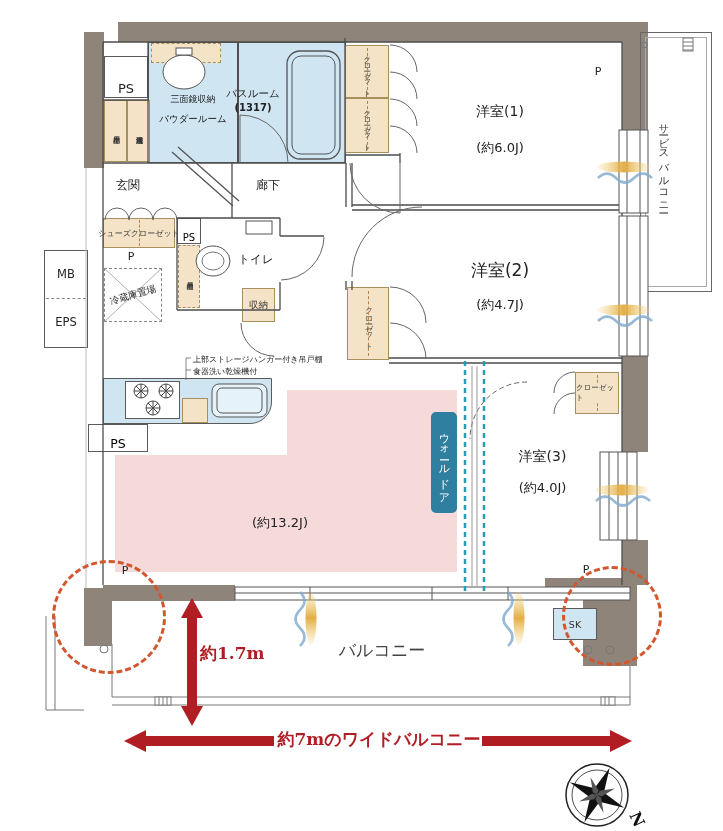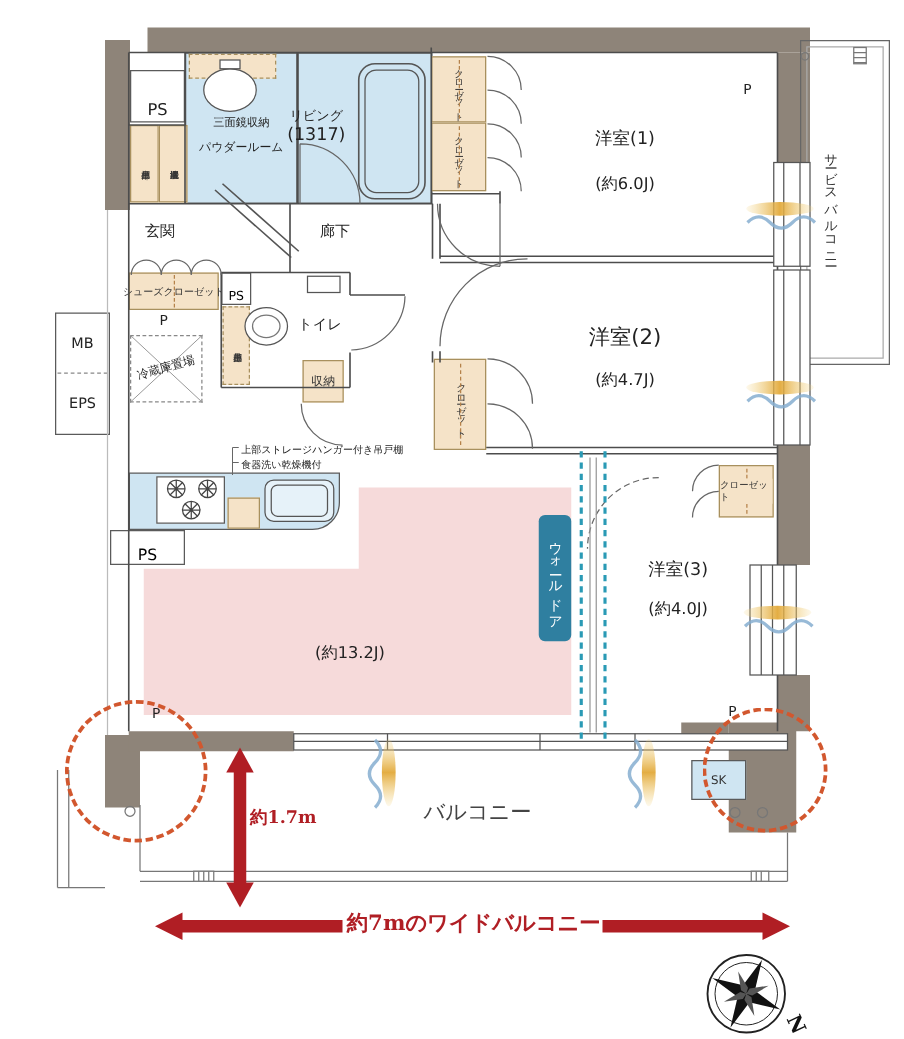--- a/index.html
+++ b/index.html
@@ -260,39 +260,39 @@
     </g>
   </svg>
 
   <div class="lbl" style="left:430px;top:103px;width:140px;height:16px;font-size:14px;">洋室(1)</div>
   <div class="lbl" style="left:430px;top:141px;width:140px;height:15px;font-size:13px;">(約6.0J)</div>
   <div class="lbl" style="left:430px;top:263px;width:140px;height:16px;font-size:17px;">洋室(2)</div>
   <div class="lbl" style="left:430px;top:298px;width:140px;height:15px;font-size:13px;">(約4.7J)</div>
   <div class="lbl" style="left:475px;top:448px;width:135px;height:16px;font-size:14px;">洋室(3)</div>
   <div class="lbl" style="left:475px;top:481px;width:135px;height:15px;font-size:13px;">(約4.0J)</div>
   <div class="lbl" style="left:150px;top:516px;width:260px;height:15px;font-size:13px;">(約13.2J)</div>
-  <div class="lbl" style="left:227px;top:87px;width:52px;height:12px;font-size:10.5px;">リビング</div>
-  <div class="lbl" style="left:232px;top:102px;width:42px;height:12px;font-size:14px;">(1317)</div>
+  <div class="lbl" style="left:227px;top:87px;width:52px;height:12px;font-size:10.5px;">バスルーム</div>
+  <div class="lbl" style="left:232px;top:102px;width:42px;height:12px;font-size:10px;font-weight:bold;">(1317)</div>
   <div class="lbl" style="left:148px;top:93px;width:90px;height:12px;font-size:9px;">三面鏡収納</div>
   <div class="lbl" style="left:148px;top:113px;width:90px;height:12px;font-size:9.5px;">パウダールーム</div>
   <div class="lbl" style="left:100px;top:179px;width:56px;height:14px;font-size:12px;">玄関</div>
   <div class="lbl" style="left:240px;top:179px;width:56px;height:14px;font-size:12px;">廊下</div>
   <div class="lbl" style="left:226px;top:253px;width:60px;height:14px;font-size:11.5px;">トイレ</div>
   <div class="lbl" style="left:100px;top:288px;width:66px;height:14px;font-size:9.5px;transform:rotate(-16deg);">冷蔵庫置場</div>
   <div class="lbl" style="left:44px;top:267px;width:44px;height:15px;font-size:11.5px;">MB</div>
   <div class="lbl" style="left:44px;top:315px;width:44px;height:15px;font-size:11.5px;">EPS</div>
   <div class="lbl" style="left:337px;top:644px;width:90px;height:14px;font-size:17px;color:#444;">バルコニー</div>
   <div class="lbl vlabel" style="left:654px;top:95px;width:20px;height:135px;font-size:10.5px;color:#333;">サービスバルコニー</div>
   <div class="lbl" style="left:193px;top:355px;width:120px;height:10px;font-size:8px;justify-content:flex-start;">上部ストレージハンガー付き吊戸棚</div>
   <div class="lbl" style="left:193px;top:367px;width:120px;height:10px;font-size:8px;justify-content:flex-start;">食器洗い乾燥機付</div>
 
   <div class="lbl" style="left:590px;top:66px;width:16px;height:13px;font-size:11px;">P</div>
   <div class="lbl" style="left:123px;top:251px;width:16px;height:13px;font-size:11px;">P</div>
   <div class="lbl" style="left:117px;top:565px;width:16px;height:13px;font-size:11px;">P</div>
   <div class="lbl" style="left:578px;top:564px;width:16px;height:13px;font-size:11px;">P</div>
 
-  <div class="lbl red" style="left:200px;top:644px;width:64px;height:20px;font-size:14px;justify-content:flex-start;">約1.7m</div>
+  <div class="lbl red" style="left:200px;top:644px;width:64px;height:20px;font-size:17px;justify-content:flex-start;">約1.7m</div>
   <div class="lbl red" style="left:276px;top:729px;width:206px;height:22px;font-size:17px;">約7mのワイドバルコニー</div>
 
   <div class="orange-circle" style="left:52px;top:560px;width:108px;height:108px;"></div>
   <div class="orange-circle" style="left:562px;top:566px;width:94px;height:94px;"></div>
 
 </div>
 
 </body></html>

